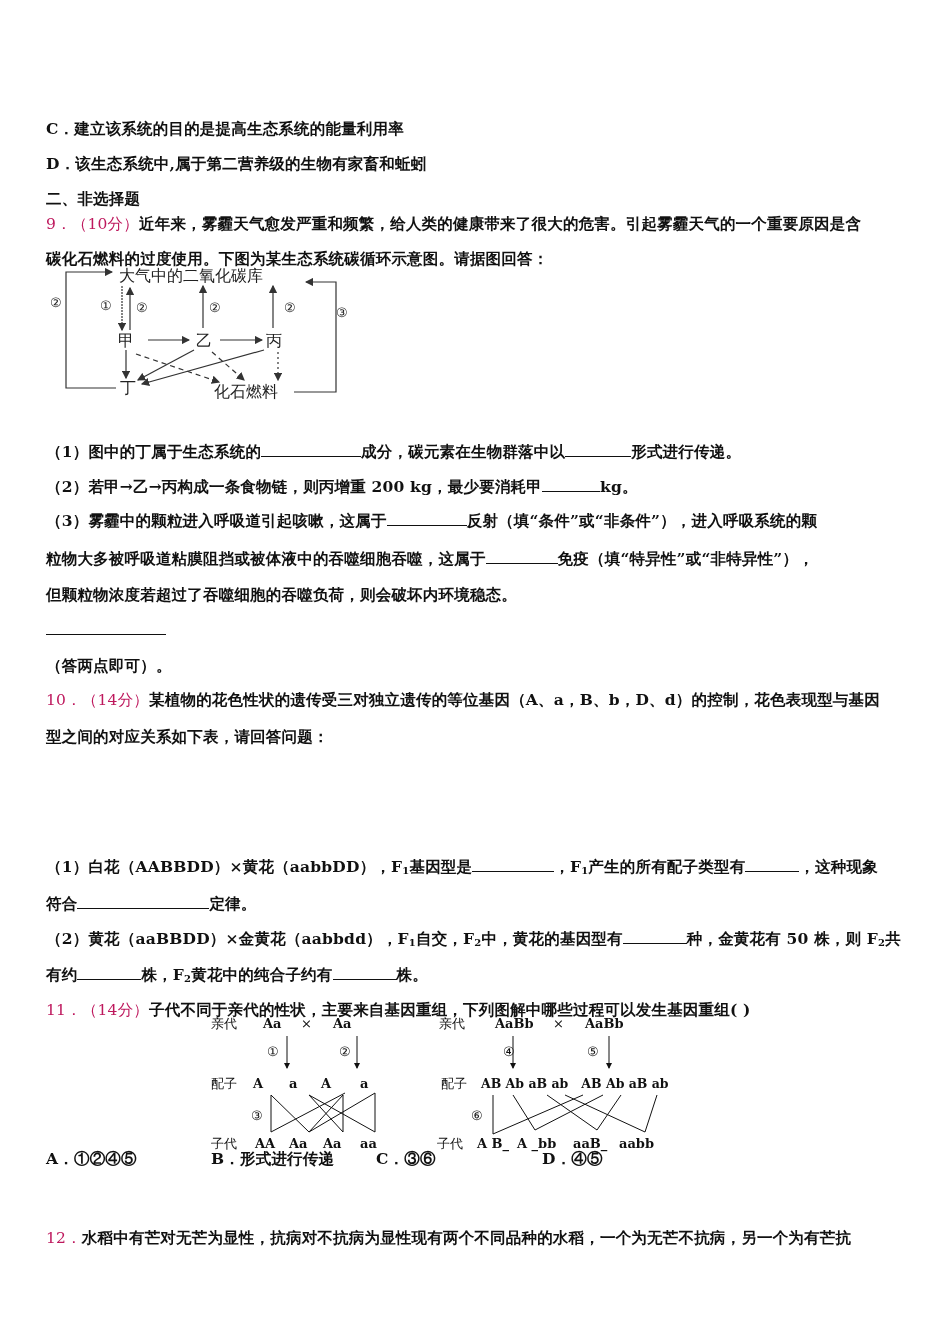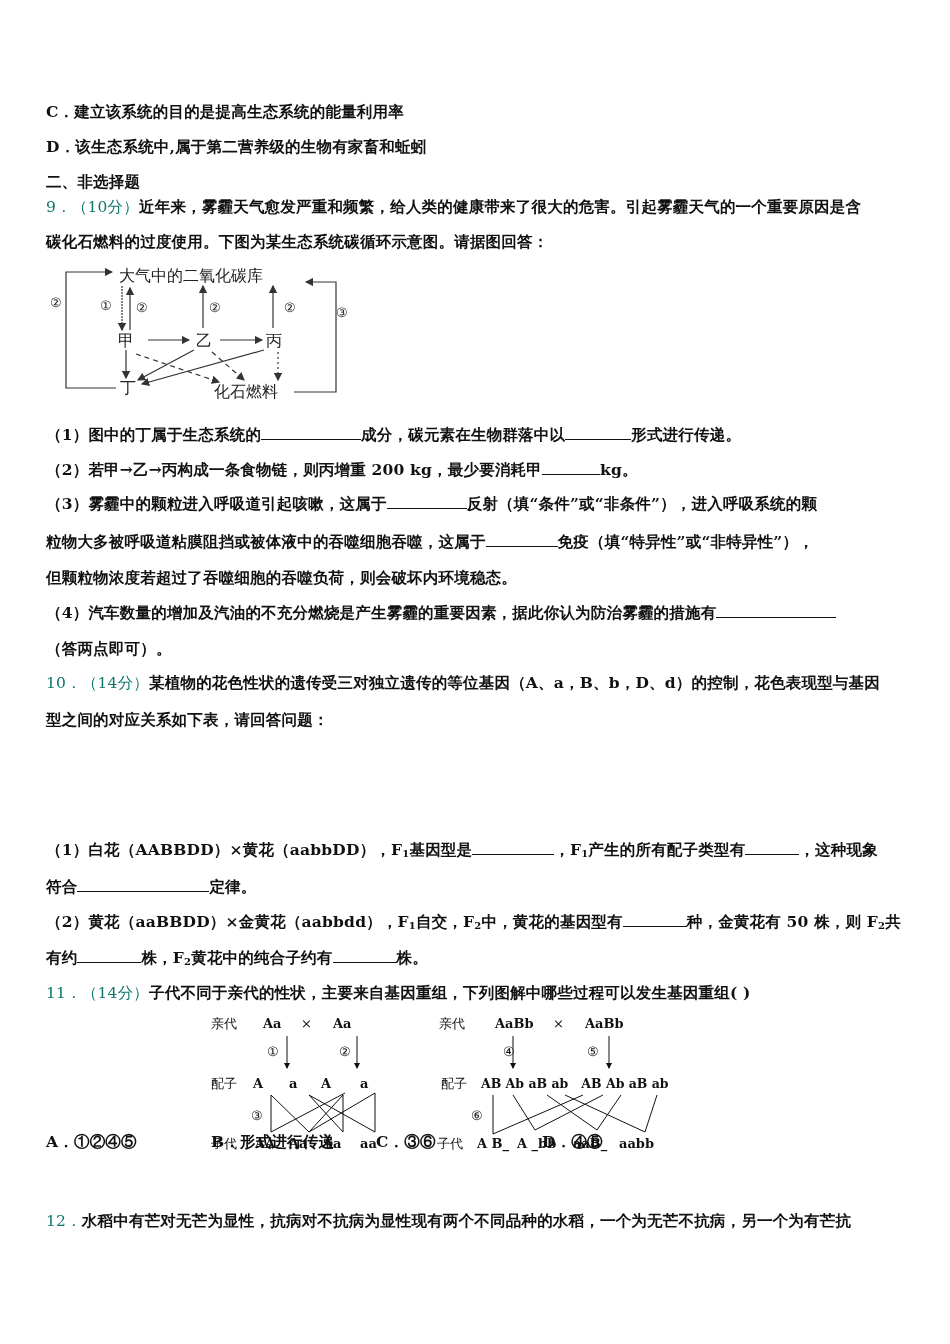--- a/index.html
+++ b/index.html
@@ -3,23 +3,23 @@
 <meta charset="utf-8">
 <style>
   html, body { margin: 0; padding: 0; background: #ffffff; }
   body {
     width: 950px; height: 1344px; position: relative; overflow: hidden;
     font-family: "DejaVu Serif", "Liberation Serif", serif;
     color: #111;
   }
   .line {
     position: absolute; left: 46px; white-space: nowrap;
-    font-size: 15.5px; font-weight: bold; letter-spacing: 0.2px;
-  }
-  .qnum { font-weight: normal; color: #0f766e; }
+    font-size: 15.5px; font-weight: bold; letter-spacing: 0.2px; margin-top: 17px;
+  }
+  .qnum { font-weight: normal; color: #be185d; }
   .blank { display: inline-block; border-bottom: 1.5px solid #111; height: 14px; vertical-align: baseline; }
   sub { font-size: 10px; vertical-align: -2px; }
   table.gt {
     position: absolute; left: 36px; top: 740px;
     border-collapse: collapse; font-size: 15.5px; font-weight: bold;
   }
   table.gt td {
     border: 1.5px solid #333; height: 44px; padding: 0 10px; vertical-align: middle;
   }
   table.gt tr.r1 td { font-weight: normal; }
@@ -93,21 +93,21 @@
   <span>（2）若甲→乙→丙构成一条食物链，则丙增重 200 kg，最少要消耗甲</span><span class="blank" style="width:58px"></span><span>kg。</span>
 </div>
 <div class="line" style="top:494px">
   <span>（3）雾霾中的颗粒进入呼吸道引起咳嗽，这属于</span><span class="blank" style="width:80px"></span><span>反射（填“条件”或“非条件”），进入呼吸系统的颗</span>
 </div>
 <div class="line" style="top:532px">
   <span>粒物大多被呼吸道粘膜阻挡或被体液中的吞噬细胞吞噬，这属于</span><span class="blank" style="width:72px"></span><span>免疫（填“特异性”或“非特异性”），</span>
 </div>
 <div class="line" style="top:568px">但颗粒物浓度若超过了吞噬细胞的吞噬负荷，则会破坏内环境稳态。</div>
 <div class="line" style="top:603px">
-  <span>（4）汽车数量的增加及汽油的不充分燃烧是产生雾霾的重要因素，据此你认为防治雾霾的措施有</span><span class="blank" style="width:120px"></span>
+  <span class="blank" style="width:120px"></span>
 </div>
 <div class="line" style="top:639px">（答两点即可）。</div>
 
 <div class="line" style="top:673px">
   <span class="qnum">10．（14分）</span><span>某植物的花色性状的遗传受三对独立遗传的等位基因（A、a，B、b，D、d）的控制，花色表现型与基因</span>
 </div>
 <div class="line" style="top:710px">型之间的对应关系如下表，请回答问题：</div>
 
 <table class="gt">
   <tbody>

